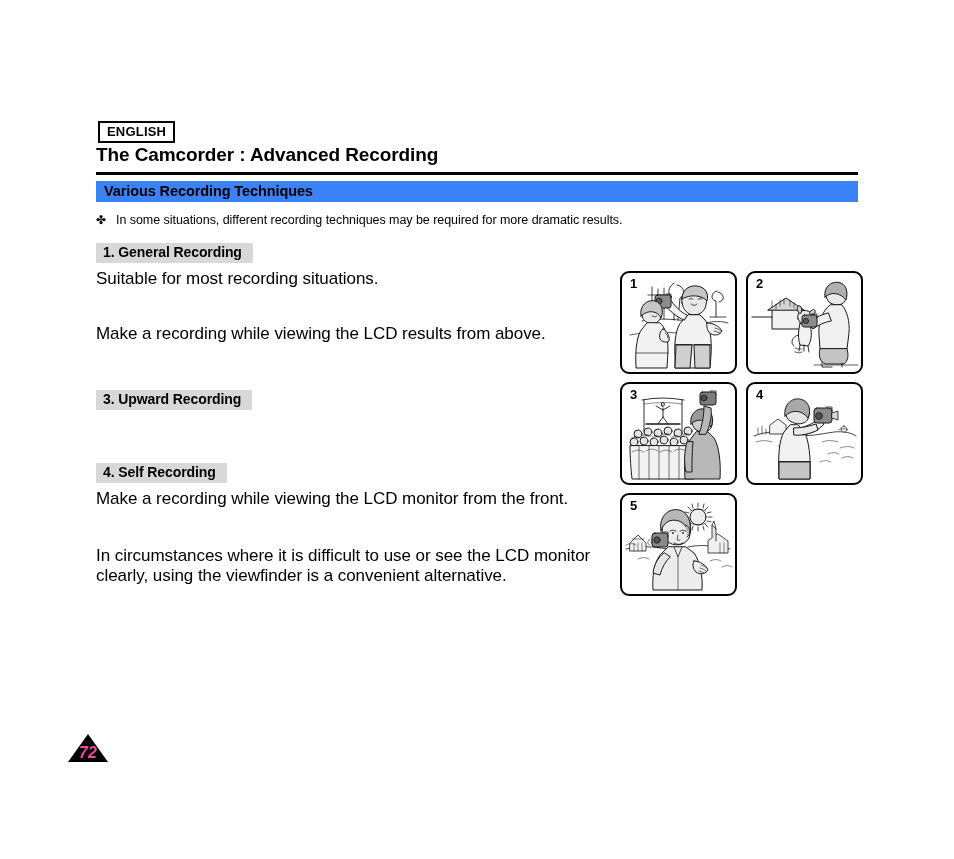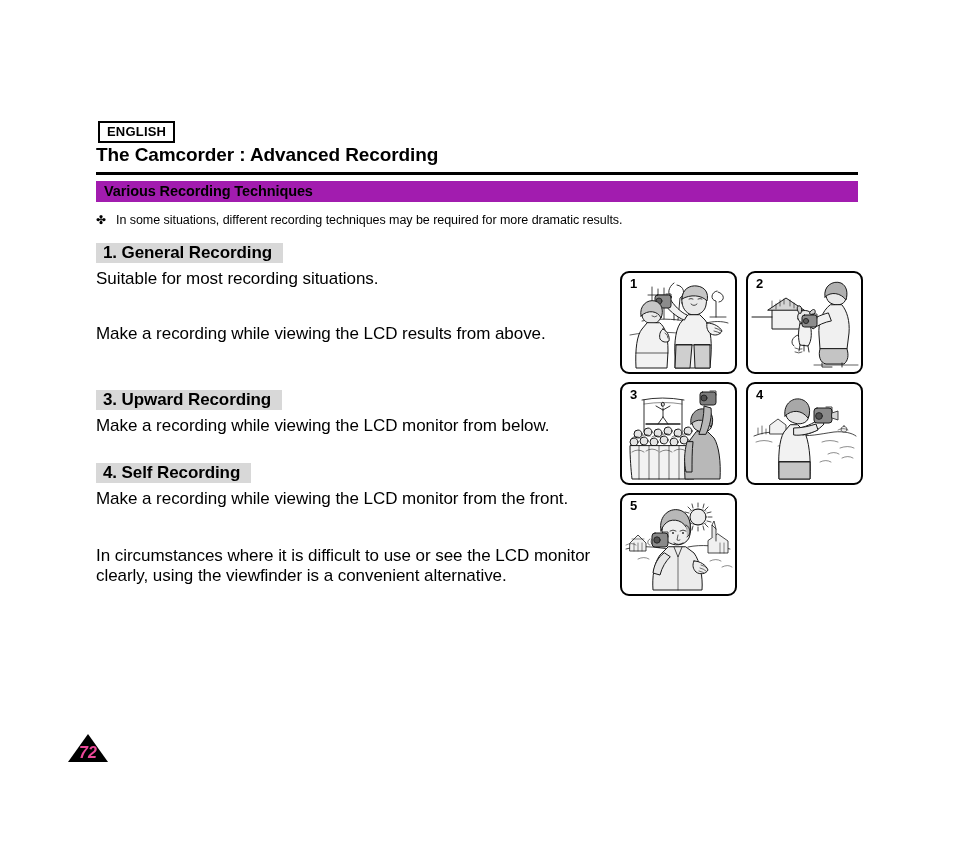--- a/index.html
+++ b/index.html
@@ -51,21 +51,21 @@
     background: #000;
   }
 
   
   .section-bar {
     position: absolute;
     left: 96px;
     top: 181px;
     width: 762px;
     height: 21px;
-    background: #a21caf;
+    background: #3b82f6;
   }
   .section-bar-label {
     position: absolute;
     left: 8px;
     top: 2px;
     font-size: 14.5px;
     font-weight: bold;
     letter-spacing: -0.1px;
     white-space: nowrap;
   }
@@ -95,21 +95,21 @@
 
   
   .sec {
     position: absolute;
     left: 96px;
     width: 520px;
   }
   .sec-label {
     display: inline-block;
     background: #d8d8d8;
-    font-size: 17px;
+    font-size: 14px;
     font-weight: bold;
     letter-spacing: -0.1px;
     padding: 2px 11px 3px 7px;
     line-height: 15px;
     white-space: nowrap;
   }
   .sec-body {
     margin-top: 6px;
     font-size: 17px;
     line-height: 20px;
@@ -212,21 +212,20 @@
     <div class="sec-label">1. General Recording</div>
     <div class="sec-body">Suitable for most recording situations.</div>
   </div>
 
   <div class="sec sec-2">
     <div class="sec-body">Make a recording while viewing the LCD results from above.</div>
   </div>
 
   <div class="sec sec-3">
     <div class="sec-label">3. Upward Recording</div>
-    <div class="sec-body">Make a recording while viewing the LCD monitor from below.</div>
   </div>
 
   <div class="sec sec-4">
     <div class="sec-label">4. Self Recording</div>
     <div class="sec-body">Make a recording while viewing the LCD monitor from the front.</div>
   </div>
 
   <div class="sec sec-5">
     <div class="sec-body">In circumstances where it is difficult to use or see the LCD monitor clearly, using the viewfinder is a convenient alternative.</div>
   </div>

